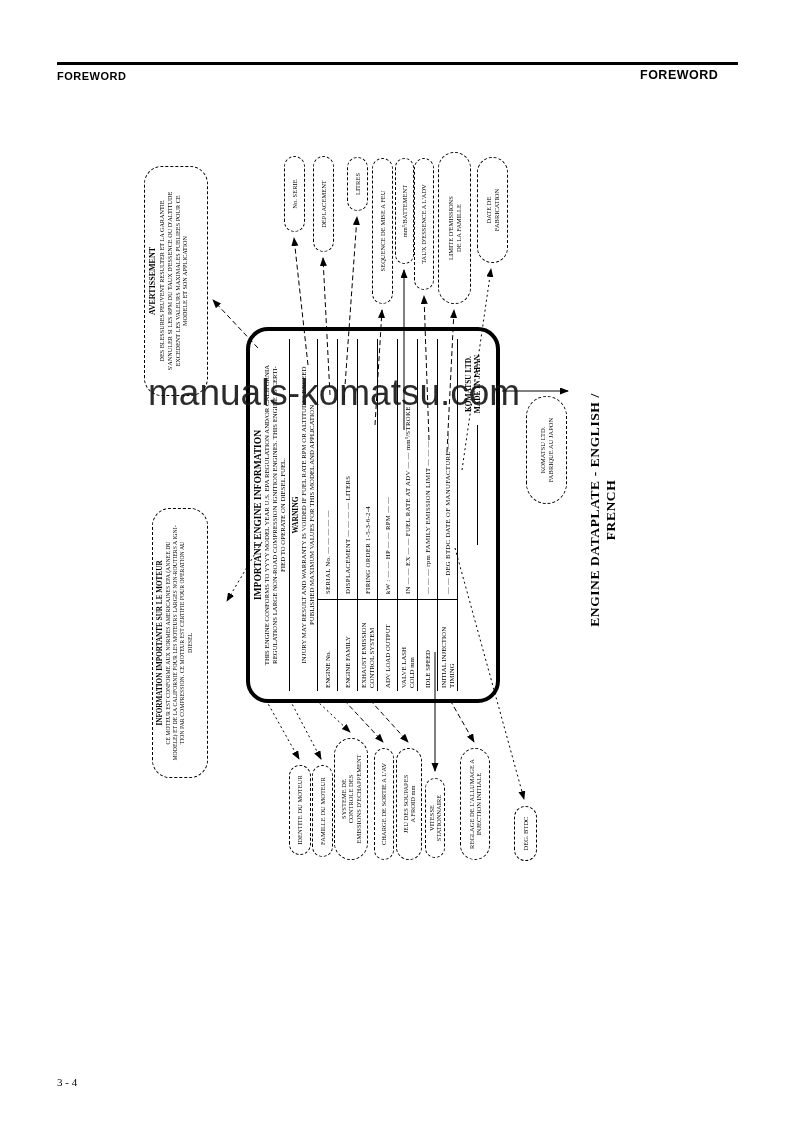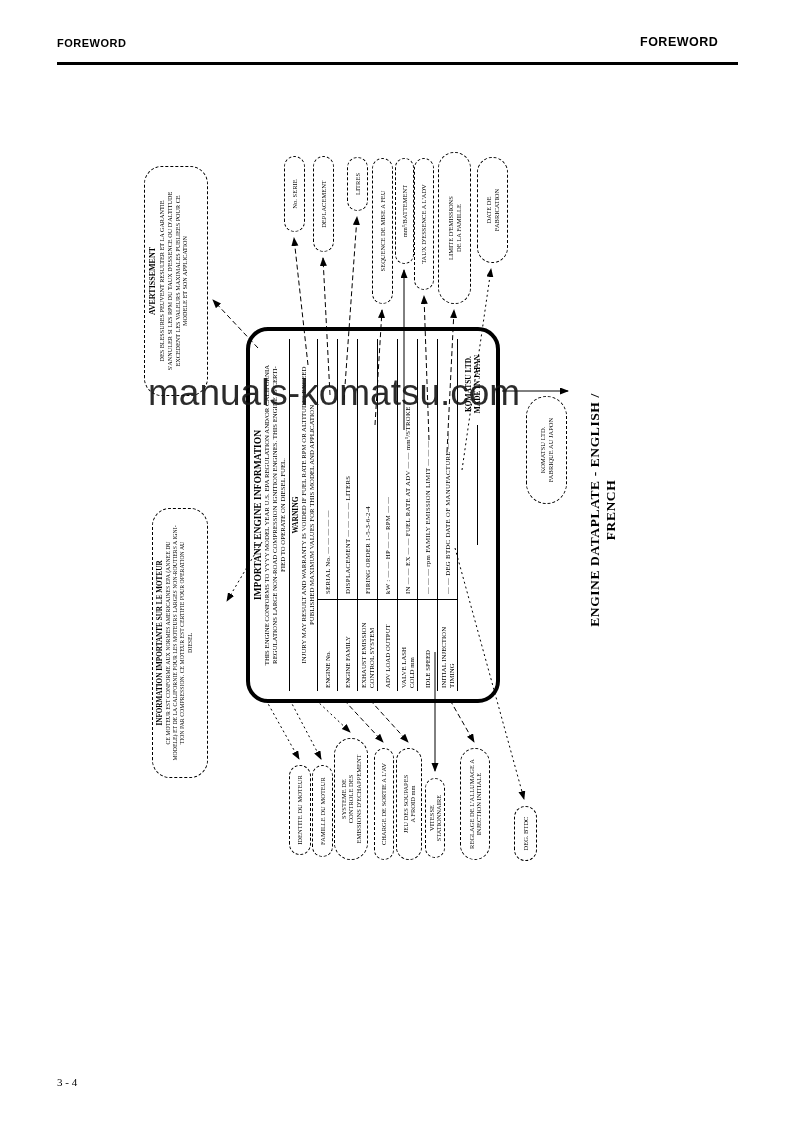--- a/index.html
+++ b/index.html
@@ -3,21 +3,21 @@
 <meta charset="utf-8">
 <style>
   html,body{margin:0;padding:0;background:#e8e8e8;}
   #page{position:relative;width:793px;height:1121px;background:#ffffff;overflow:hidden;
         font-family:"Liberation Serif",serif;color:#000;}
   .abs{position:absolute;}
   .rot{position:absolute;transform-origin:0 0;box-sizing:border-box;}
   .ml{white-space:pre-line;}
 
   
-  .hdr{font-family:"Liberation Sans",sans-serif;font-weight:bold;letter-spacing:.5px;}
+  .hdr{font-family:"Liberation Sans",sans-serif;font-weight:bold;letter-spacing:.5px;margin-top:33px;}
   #hdr-rule{position:absolute;left:57px;top:62px;width:681px;height:2.5px;background:#000;}
 
   
   #watermark{position:absolute;left:148px;top:372px;font-family:"Liberation Sans",sans-serif;
              font-size:37px;color:#151515;opacity:.9;z-index:9;letter-spacing:0;}
 
   
   .plate{border:4px solid #000;border-radius:22px;background:#fff;padding:3px 8px;z-index:2;}
   .p-title{font-weight:bold;font-size:9.5px;text-align:center;}
   .p-intro{font-size:6.8px;text-align:center;line-height:1.2;}

